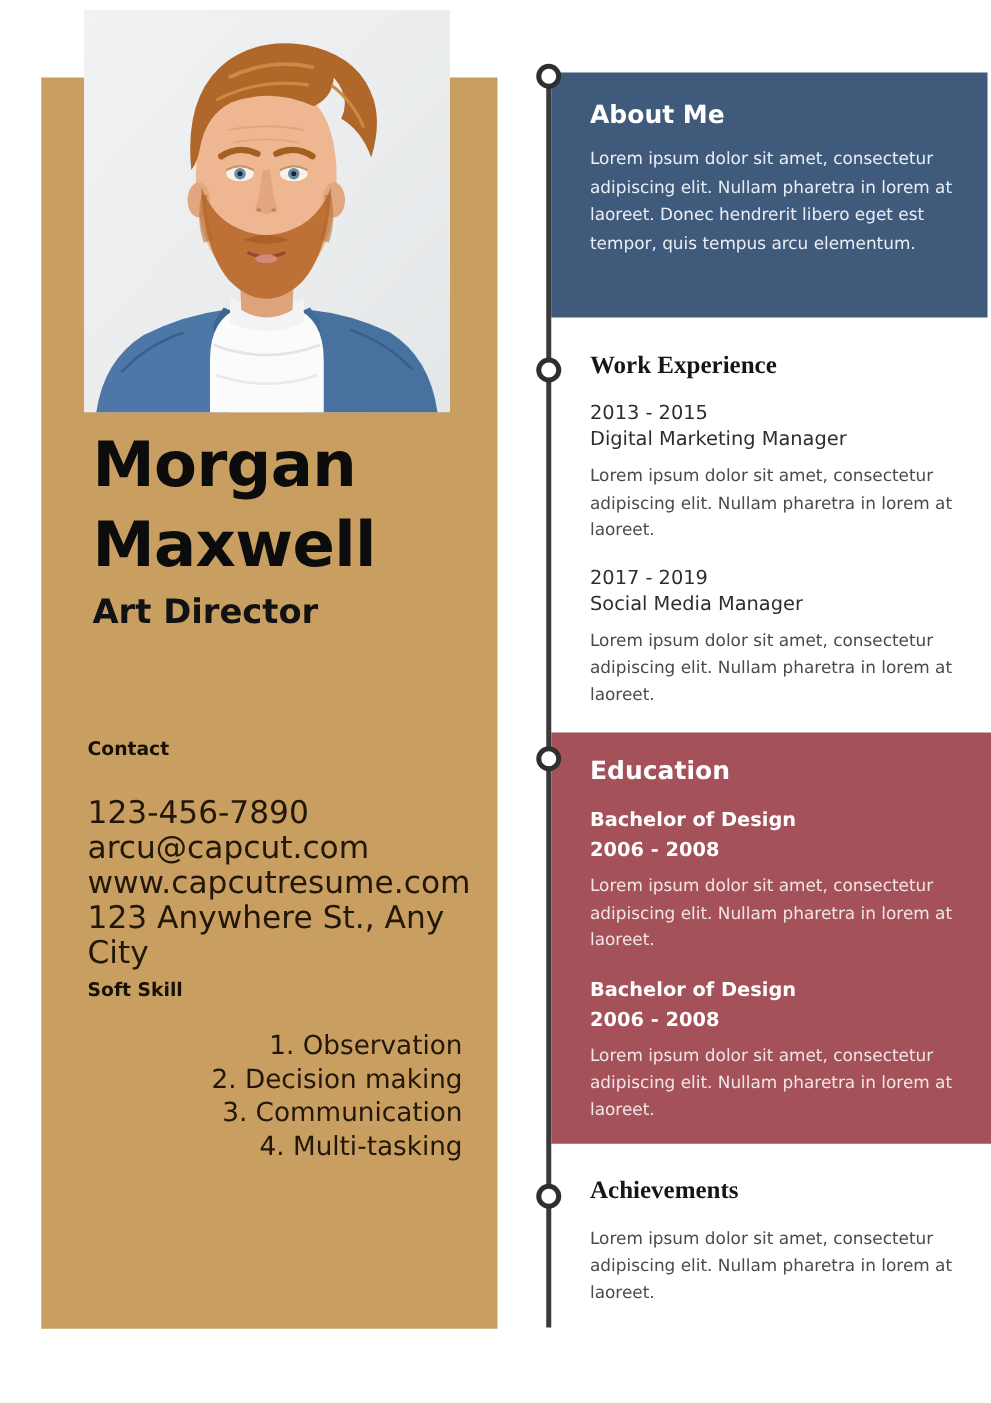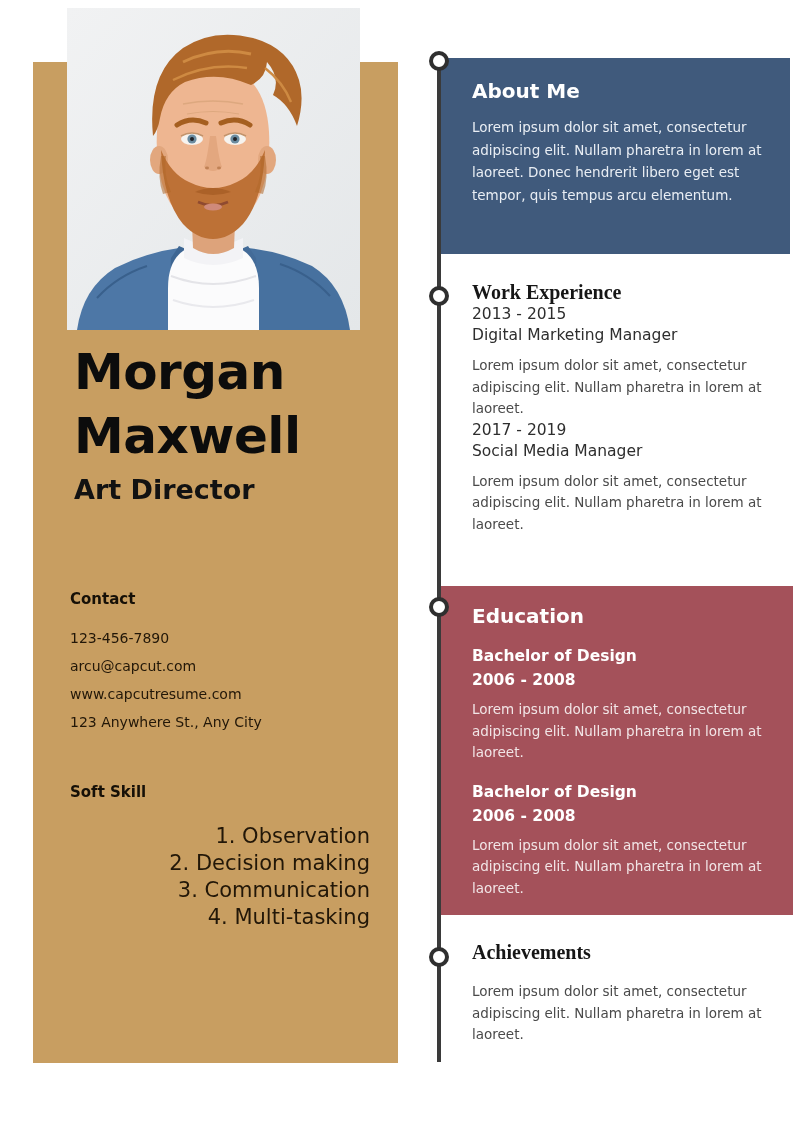--- a/index.html
+++ b/index.html
@@ -8,36 +8,36 @@
     font-family:"DejaVu Sans","Liberation Sans",sans-serif;
   }
   
   .left-panel{position:absolute;left:33px;top:62px;width:365px;height:1001px;background:#c89e61;}
   .photo-frame{position:absolute;left:67px;top:8px;width:293px;height:322px;z-index:2;line-height:0;}
   .name-block{position:absolute;left:74px;top:340px;z-index:3;}
   .name-line{font-size:50px;font-weight:700;line-height:64px;letter-spacing:-0.5px;color:#0c0c0c;}
   .job-title{margin-top:6px;font-size:27px;font-weight:700;color:#121212;}
   .contact-block{position:absolute;left:70px;top:590px;z-index:3;width:300px;}
   .left-heading{font-size:15px;font-weight:700;color:#161007;}
-  .contact-list{margin-top:16px;font-size:14px;line-height:28px;color:#221708;}
+  .contact-list{margin-top:28px;font-size:25px;line-height:28px;color:#221708;}
   .skill-block{position:absolute;left:70px;top:783px;z-index:3;width:300px;}
   .skill-list{margin-top:22px;font-size:21px;line-height:27px;color:#221708;text-align:right;}
   
   .timeline-line{position:absolute;left:437px;top:61px;width:4px;height:1001px;background:#3a3a3a;z-index:1;}
   .timeline-dot{position:absolute;left:429px;width:20px;height:20px;box-sizing:border-box;
     background:#ffffff;border:4px solid #2f2f2f;border-radius:50%;z-index:5;}
   .dot-about{top:51px;} .dot-work{top:286px;} .dot-edu{top:597px;} .dot-achieve{top:947px;}
   
   .about-panel{position:absolute;left:441px;top:58px;width:349px;height:196px;background:#405a7c;
     box-sizing:border-box;padding:21px 26px 12px 31px;z-index:2;}
   .heading-light{font-size:20px;font-weight:700;color:#ffffff;}
   .heading-dark{font-size:20px;font-weight:700;color:#161616;font-family:Liberation Serif, serif;}
   .about-body{margin-top:13px;font-size:13.5px;line-height:22.5px;color:#e9eef4;}
   .work-block{position:absolute;left:472px;top:281px;width:318px;z-index:2;}
-  .job-entry{}
+  .job-entry{margin-top:16px;}
   .job-dates,.job-role{font-size:15.5px;line-height:21px;color:#2e2e2e;}
   .job-body{margin-top:9px;font-size:13.5px;line-height:21.5px;color:#4a4a4a;}
   .edu-panel{position:absolute;left:441px;top:586px;width:372px;height:329px;background:#a4515a;
     box-sizing:border-box;padding:18px 18px 0 31px;z-index:2;}
   .edu-entry{margin-top:16px;}
   .edu-degree,.edu-dates{font-size:15.5px;font-weight:700;line-height:24px;color:#ffffff;}
   .edu-body{margin-top:7px;font-size:13.5px;line-height:21.5px;color:rgba(255,255,255,0.85);width:301px;}
   .achieve-block{position:absolute;left:472px;top:941px;width:318px;z-index:2;}
   .achieve-body{margin-top:17px;font-size:13.5px;line-height:21.5px;color:#4a4a4a;}
 </style>

